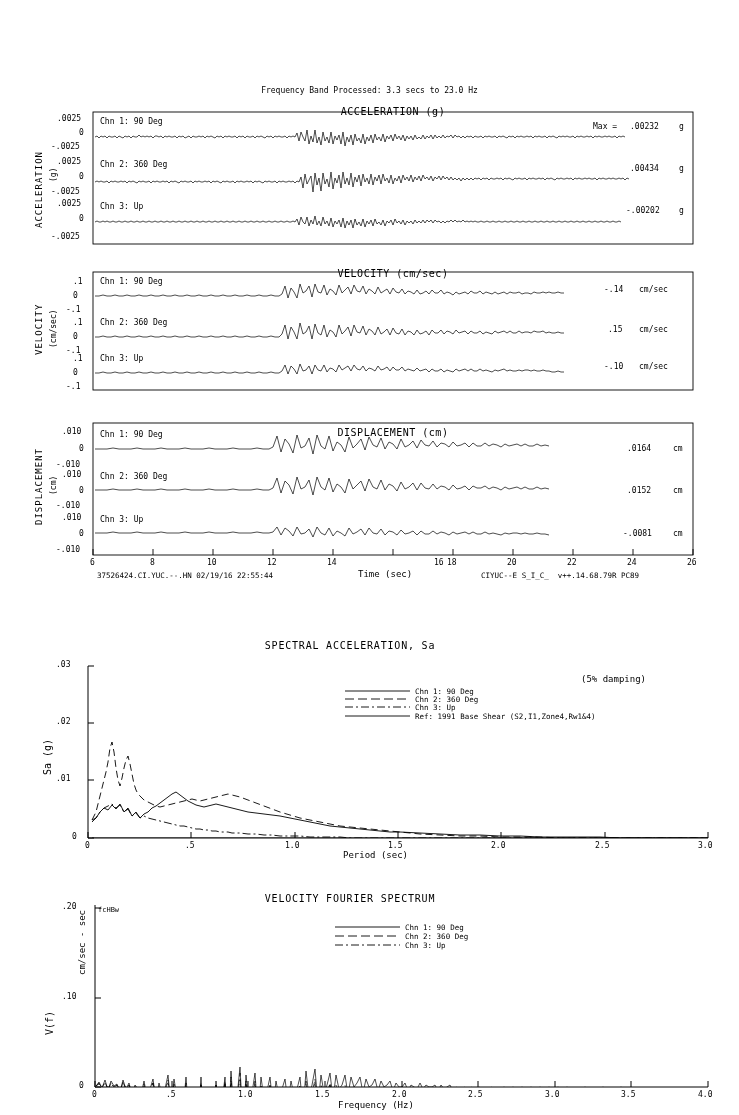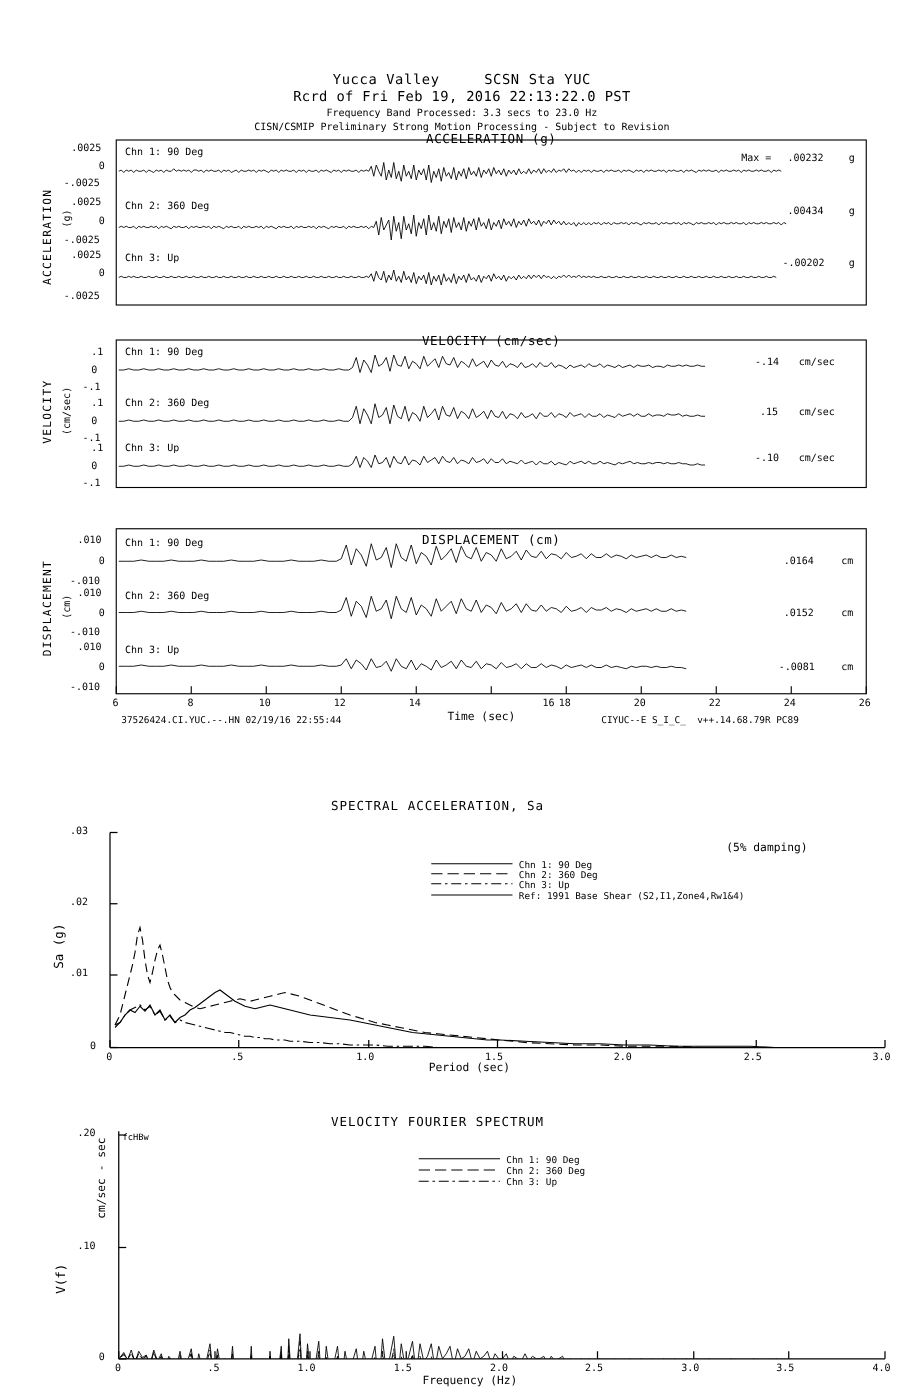--- a/index.html
+++ b/index.html
@@ -9,24 +9,21 @@
   .mono{font-family:"DejaVu Sans Mono",monospace;}
   .ctr{text-align:center;}
   svg{position:absolute;left:0;top:0;overflow:visible;}
   .rot{transform-origin:0 0;}
 </style>
 </head>
 <body>
 
 <div class="page">
 
-  <div class="txt ctr mono" style="left:0;top:57px;width:739px;font-size:11px;letter-spacing:0.5px;">Yucca Valley     SCSN Sta YUC</div>
-  <div class="txt ctr mono" style="left:0;top:71px;width:739px;font-size:11px;letter-spacing:0.3px;">Rcrd of Fri Feb 19, 2016 22:13:22.0 PST</div>
   <div class="txt ctr mono" style="left:0;top:86px;width:739px;font-size:8px;">Frequency Band Processed: 3.3 secs to 23.0 Hz</div>
-  <div class="txt ctr mono" style="left:0;top:97px;width:739px;font-size:8px;">CISN/CSMIP Preliminary Strong Motion Processing - Subject to Revision</div>
 
   <svg width="739" height="1115" viewBox="0 0 739 1115">
     <defs>
       <clipPath id="clipA">
           <rect x="93" y="112" width="600" height="132"></rect>
         </clipPath>
       <clipPath id="clipV">
           <rect x="93" y="272" width="600" height="118"></rect>
         </clipPath>
       <clipPath id="clipD">

